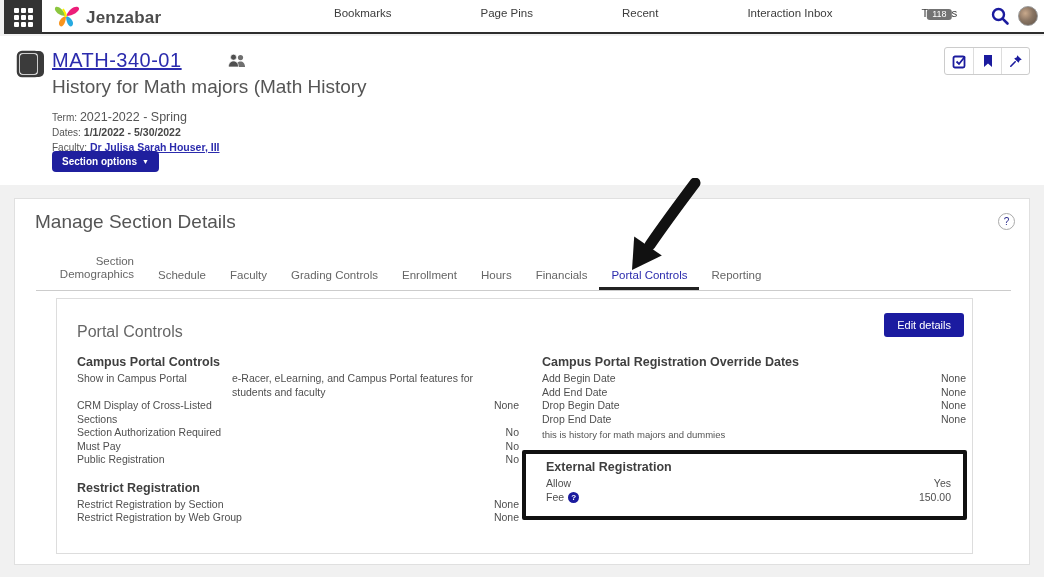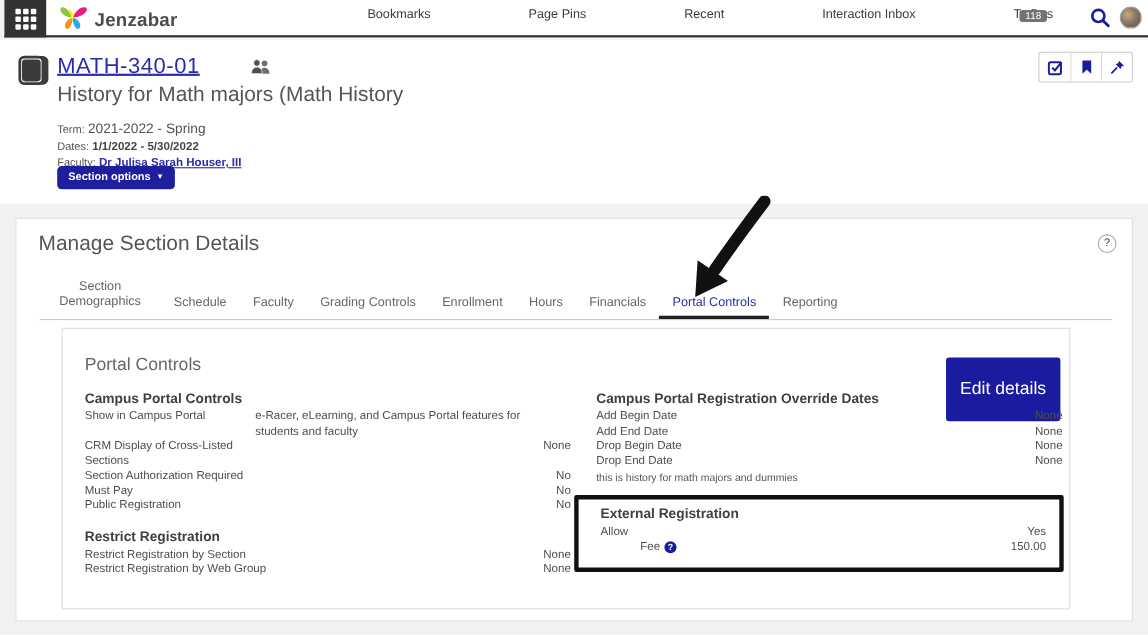--- a/index.html
+++ b/index.html
@@ -84,32 +84,32 @@
     position:absolute; right:14px; top:14px; width:17px; height:17px;
     border:1px solid #aaaaaa; border-radius:50%; font-size:10px; color:#2b2b8d;
     display:flex; align-items:center; justify-content:center; cursor:pointer;
   }
   .tabs-row {
     position:absolute; left:21px; top:46px; width:975px; height:46px;
     display:flex; align-items:flex-end; border-bottom:1px solid #cccccc;
   }
   .tab {
     font-size:11.5px; color:#666666; padding:0 12px 9px 12px; cursor:pointer;
-    white-space:nowrap; text-align:center;
+    white-space:nowrap; text-align:right;
   }
   .tab.wrap { white-space:normal; max-width:110px; line-height:13px; }
   .tab.active { color:#2b2bad; border-bottom:3px solid #222222; padding-bottom:6px; }
 
   .inner-card {
     position:absolute; left:41px; top:99px; width:917px; height:256px;
     background:#ffffff; border:1px solid #dddddd;
   }
   .edit-btn {
-    position:absolute; top:26px; right:8px; background:#1b1ba0; color:#ffffff;
-    font-size:16px; padding:20px 13px; border:none; border-radius:3px; cursor:pointer;
+    position:absolute; top:14px; right:8px; background:#1b1ba0; color:#ffffff;
+    font-size:11px; padding:6px 13px; border:none; border-radius:3px; cursor:pointer;
   }
   .content-title { position:absolute; left:20px; top:24px; font-size:16px; color:#666666; }
 
   .col-left  { position:absolute; left:20px;  top:56px; width:442px; }
   .col-right { position:absolute; left:485px; top:56px; width:424px; }
   .group-heading { font-size:12.5px; font-weight:bold; color:#3f3f3f; margin:0 0 3px 0; }
   .fieldrow { display:flex; align-items:flex-start; font-size:10.5px; color:#4f4f4f; line-height:13.5px; }
   .fieldrow .lbl { flex:1; padding-right:8px; }
   .fieldrow .lbl.narrow { flex:none; width:170px; }
   .fieldrow .lbl.w155 { flex:none; width:155px; }
@@ -122,21 +122,21 @@
     position:relative; margin:10px 0 0 -20px; width:445px; height:70px;
     border:4px solid #111111; border-radius:2px; background:#ffffff;
     padding:6px 12px 6px 20px;
   }
   .help-dot {
     display:inline-flex; width:11px; height:11px; border-radius:50%;
     background:#1b1b9e; color:#ffffff; font-size:8px; font-weight:bold;
     align-items:center; justify-content:center; margin-left:4px; cursor:pointer;
     vertical-align:middle;
   }
-  .lblflex { display:flex; align-items:center;margin-left:36px; }
+  .lblflex { display:flex; align-items:center; }
 
   .annotation-arrow { position:absolute; left:610px; top:178px; z-index:40; pointer-events:none; }
 </style>
 </head>
 <body>
 
 <div class="topbar">
   <div class="launcher">
     <div class="grid-icon">
       <span></span>

